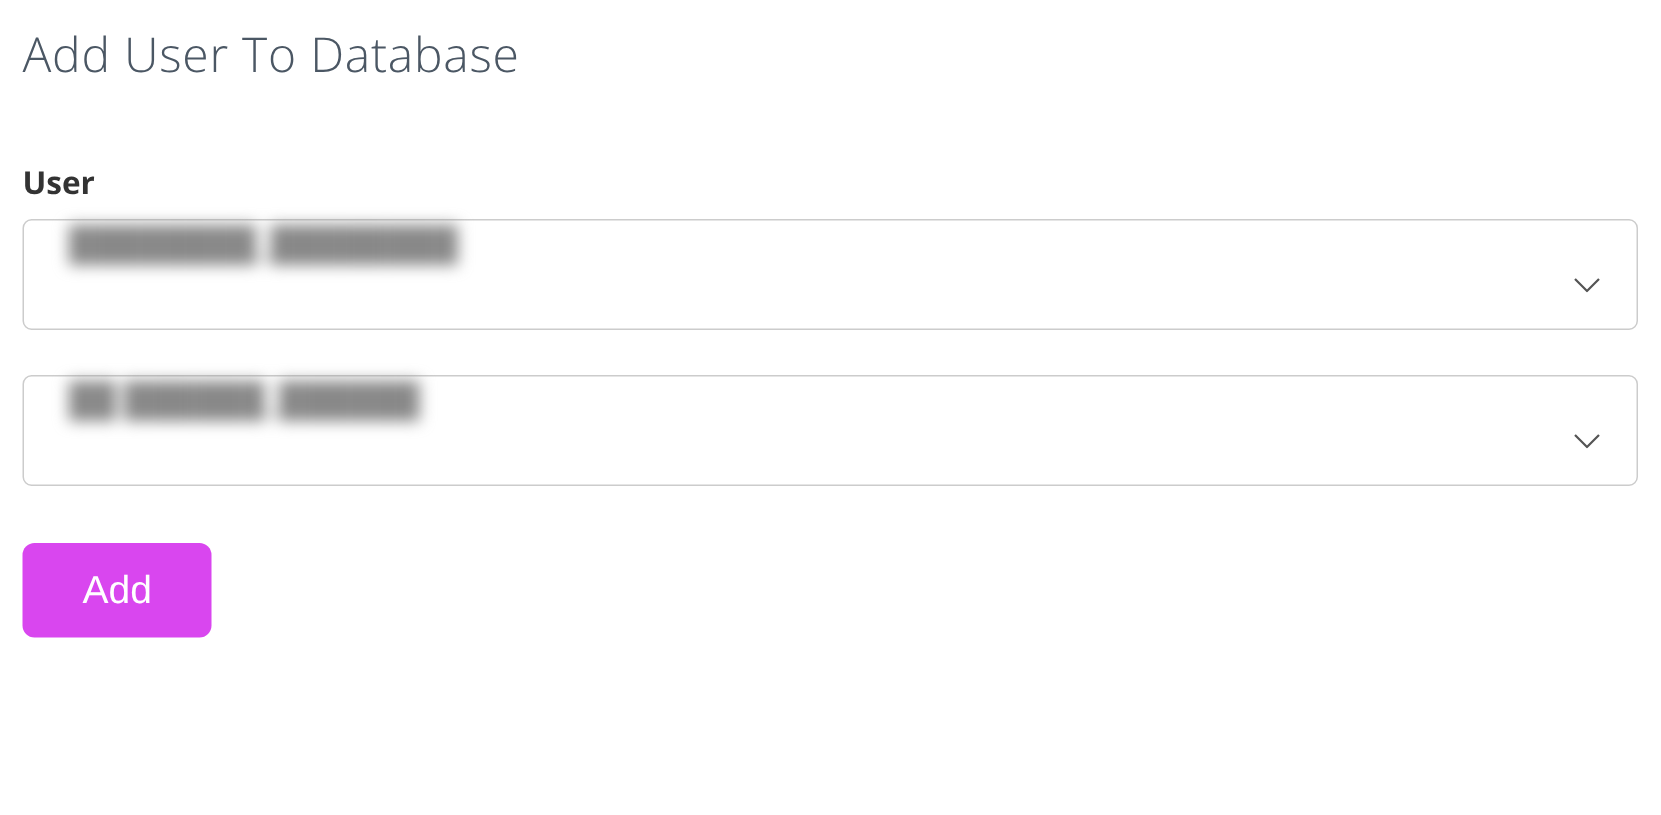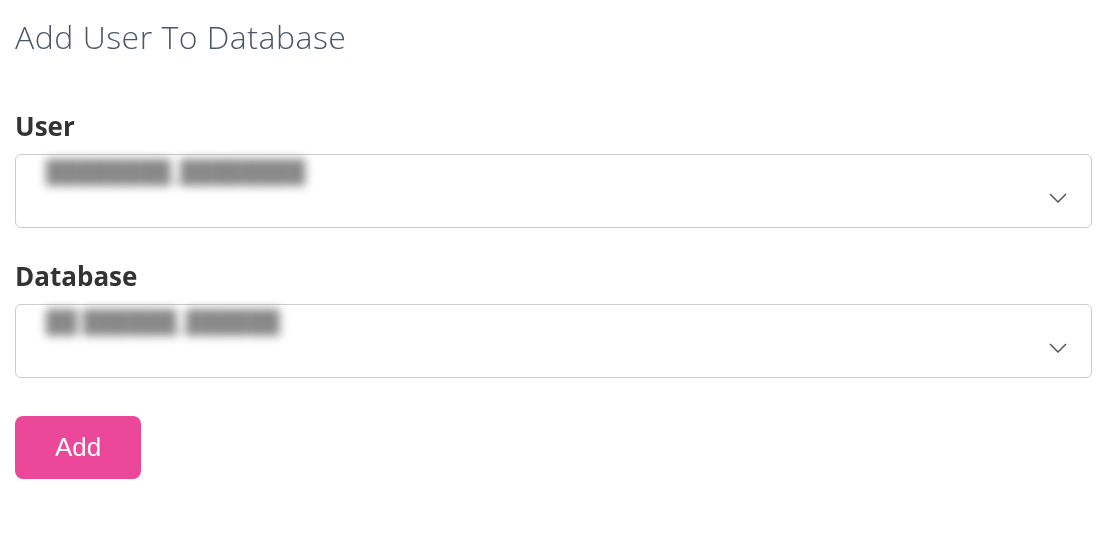--- a/index.html
+++ b/index.html
@@ -23,21 +23,21 @@
       margin-bottom: 50px;
       letter-spacing: 0.5px;
     }
     
     .form-group {
       margin-bottom: 30px;
     }
     
     .form-label {
       display: block;
-      font-size: 26px;
+      font-size: 21px;
       font-weight: 700;
       color: #333333;
       margin-bottom: 10px;
     }
     
     .select-wrapper {
       position: relative;
       width: 100%;
     }
     
@@ -71,21 +71,21 @@
       width: 100%;
       height: 100%;
     }
     
     .add-button {
       display: inline-block;
       padding: 16px 40px;
       font-size: 26px;
       font-weight: 400;
       color: #ffffff;
-      background: #ec4899;
+      background: #d946ef;
       border: none;
       border-radius: 8px;
       cursor: pointer;
       outline: none;
       margin-top: 8px;
     }
     
     .blurred-text {
       filter: blur(5px);
       color: #888888;
@@ -107,21 +107,20 @@
     </div>
     <span class="chevron-icon">
       <svg viewBox="0 0 18 10" fill="none" stroke="#555555" stroke-width="1.5">
         <path d="M1 1 L9 9 L17 1"></path>
       </svg>
     </span>
   </div>
 </div>
 
 <div class="form-group">
-  <label class="form-label">Database</label>
   <div class="select-wrapper">
     <div class="select-input">
       <span class="blurred-text">██ ██████_██████</span>
     </div>
     <span class="chevron-icon">
       <svg viewBox="0 0 18 10" fill="none" stroke="#555555" stroke-width="1.5">
         <path d="M1 1 L9 9 L17 1"></path>
       </svg>
     </span>
   </div>

